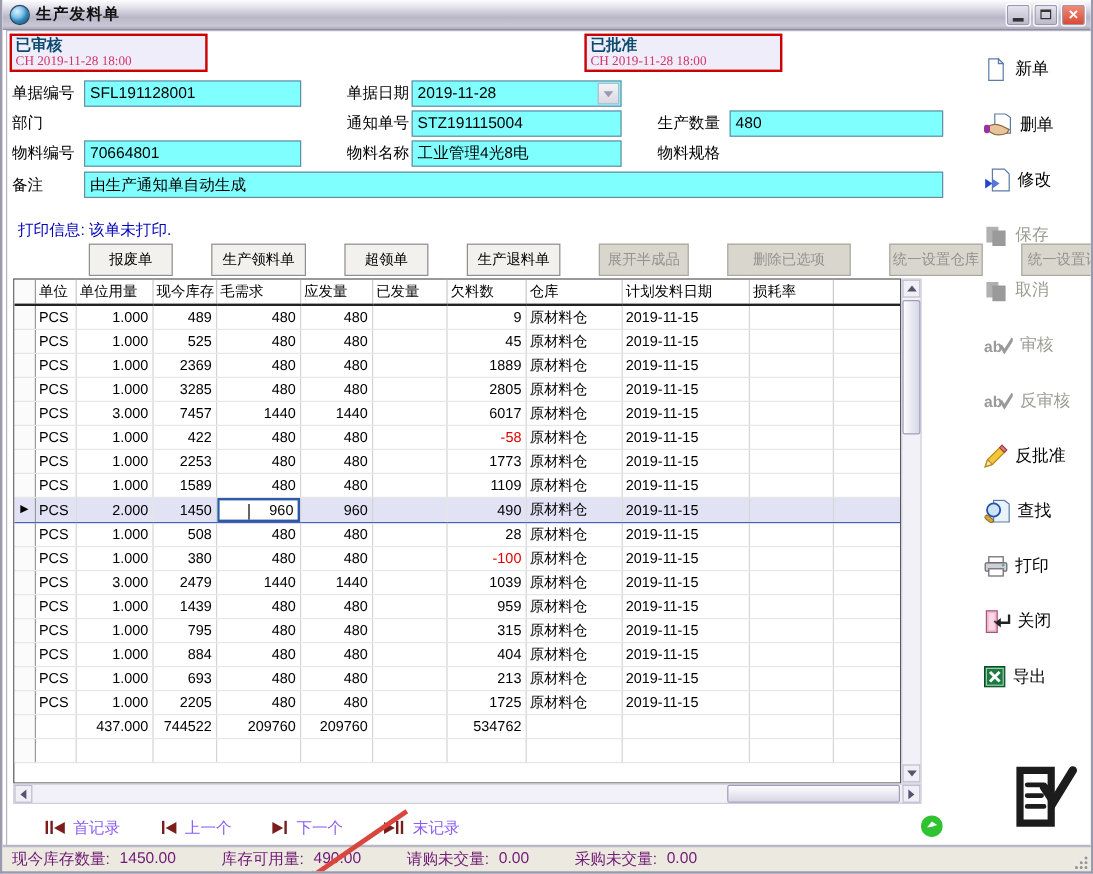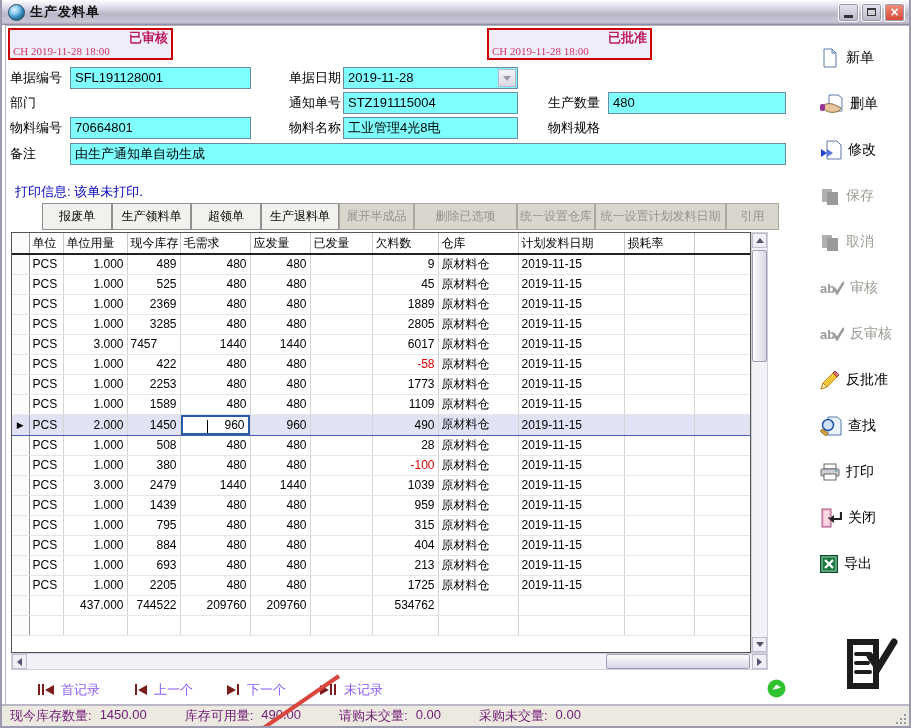--- a/index.html
+++ b/index.html
@@ -20,37 +20,37 @@
     background:linear-gradient(180deg,#e8e6f0,#b9b6c8);display:flex;align-items:center;justify-content:center;
     box-shadow:inset 0 0 0 1px #9a98ac;}
   .win-btn.close{background:linear-gradient(180deg,#f0907e,#d9452f);}
   .glyph-min{width:9px;height:3px;background:#333;margin-top:9px;}
   .glyph-max{width:9px;height:8px;border:1px solid #333;border-top:2px solid #333;}
   .glyph-x{color:#fff;font-weight:bold;font-size:14px;line-height:1;}
   
   .app-body{position:absolute;left:3px;top:25px;width:905px;height:681px;background:#fff;border:1px solid #b5b3c2;}
   
   .stamp{position:absolute;width:165px;height:32px;border:2px solid #cc0000;background:#efedfa;padding:0 3px;}
-  .stamp .s-status{font-size:13px;font-weight:bold;color:#be185d;line-height:15px;text-align:right;}
+  .stamp .s-status{font-size:13px;font-weight:bold;color:#0c4a6e;line-height:15px;}
   .stamp .s-info{font-size:11px;color:#d4336a;line-height:13px;font-family:"Liberation Serif","DejaVu Serif",serif;}
   .stamp1{left:2px;top:2px;}
   .stamp2{left:481px;top:2px;}
   
   .flabel{position:absolute;height:22px;line-height:22px;font-size:13px;color:#000;white-space:nowrap;}
   .field{position:absolute;height:22px;background:#80ffff;border:1px solid #6a8aa5;
     font-size:13px;line-height:20px;padding:0 4px;white-space:nowrap;overflow:hidden;}
   .combo-arrow{position:absolute;right:1px;top:1px;width:18px;height:18px;
     background:linear-gradient(180deg,#f4f4f8,#d9d8e4);border:1px solid #b8b6c8;
     display:flex;align-items:center;justify-content:center;}
   .combo-arrow i{width:0;height:0;border-left:4px solid transparent;border-right:4px solid transparent;border-top:5px solid #9a98ac;}
   .print-info{position:absolute;left:9px;top:157px;font-size:13px;color:#0000bb;}
   
   .action-bar{position:absolute;left:36px;top:177px;display:flex;}
   .abtn{height:27px;border:1px solid #8f8f8f;background:#f2f1ed;font-size:12px;color:#000;
-    display:flex;align-items:center;justify-content:center;white-space:nowrap;overflow:hidden;}
+    display:flex;align-items:center;justify-content:center;white-space:nowrap;overflow:hidden;margin-left:32px;}
   .abtn.disabled{background:#d9d6ce;color:#94948c;border-color:#aaa79f;}
   .abtn:nth-child(1){width:70px;} .abtn:nth-child(2){width:79px;} .abtn:nth-child(3){width:70px;}
   .abtn:nth-child(4){width:78px;} .abtn:nth-child(5){width:75px;} .abtn:nth-child(6){width:103px;}
   .abtn:nth-child(7){width:78px;} .abtn:nth-child(8){width:131px;} .abtn:nth-child(9){width:53px;}
   
   .grid-wrap{position:absolute;left:5px;top:206px;width:757px;height:438px;}
   .grid-scroller{position:absolute;left:0;top:0;width:740px;height:421px;border:1px solid #555;overflow:hidden;background:#fff;}
   table.grid{border-collapse:collapse;table-layout:fixed;width:739px;}
   .grid th{background:#fff;font-weight:normal;font-size:12px;text-align:left;padding:0 3px;height:21px;
     border-right:1px solid #c9c9c9;border-bottom:2px solid #222;white-space:nowrap;overflow:hidden;}
@@ -261,21 +261,21 @@
                 <td style="text-align: right;">2805</td>
                 <td style="text-align: left;">原材料仓</td>
                 <td style="text-align: left;">2019-11-15</td>
                 <td style="text-align: right;"></td>
                 <td style="text-align: left;"></td>
               </tr>
               <tr>
                 <td class="marker"></td>
                 <td style="text-align: left;">PCS</td>
                 <td style="text-align: right;">3.000</td>
-                <td style=" margin-top: 40px;">7457</td>
+                <td style="text-align: right; margin-top: 40px;">7457</td>
                 <td style="text-align: right;">1440</td>
                 <td style="text-align: right;">1440</td>
                 <td style="text-align: right;"></td>
                 <td style="text-align: right;">6017</td>
                 <td style="text-align: left;">原材料仓</td>
                 <td style="text-align: left;">2019-11-15</td>
                 <td style="text-align: right;"></td>
                 <td style="text-align: left;"></td>
               </tr>
               <tr>

